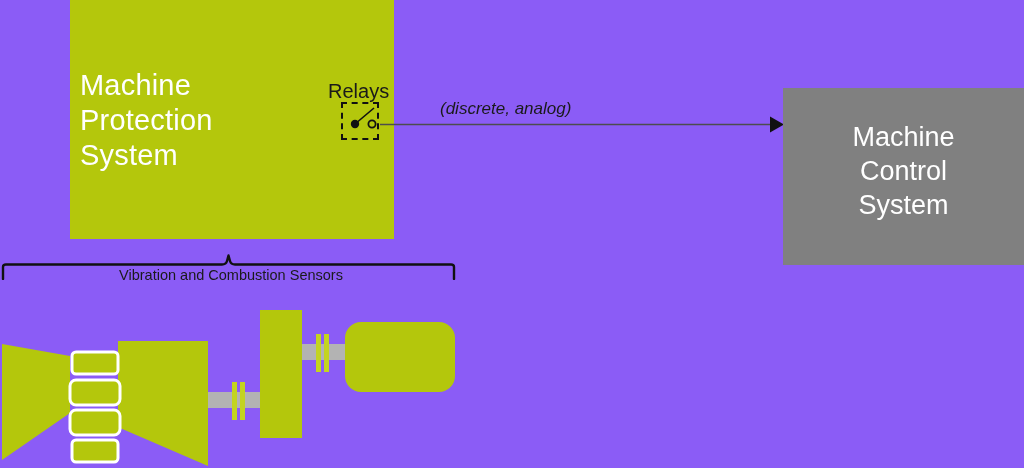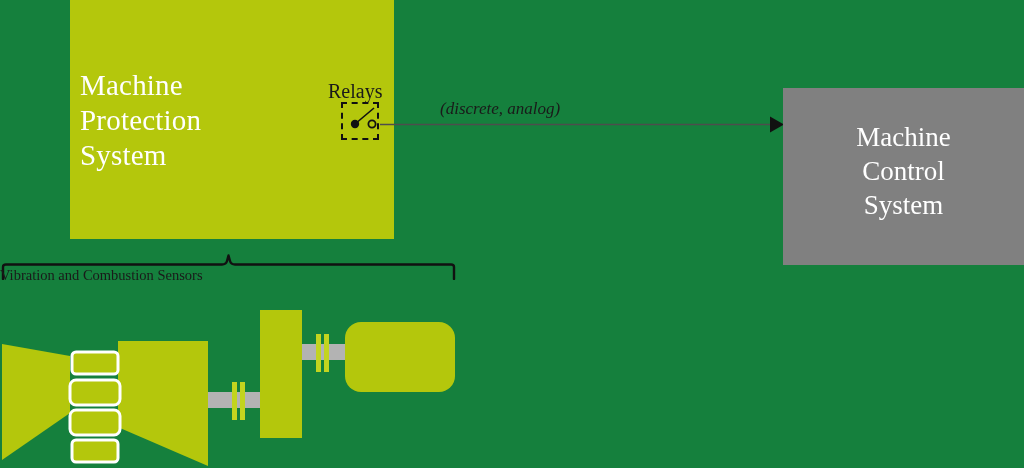--- a/index.html
+++ b/index.html
@@ -7,23 +7,22 @@
     padding: 0;
     background: #ffffff;
   }
   body {
     font-family: "Liberation Sans", sans-serif;
   }
   #canvas {
     position: relative;
     width: 1024px;
     height: 468px;
-    background: #15803d;
+    background: #8b5cf6;
     overflow: hidden;
-    font-family: Liberation Serif, serif;
   }
   .abs { position: absolute; }
 
   
   #mps-box {
     left: 70px;
     top: 0px;
     width: 324px;
     height: 239px;
     background: #b4c70c;
@@ -99,20 +98,21 @@
     font-weight: 400;
     white-space: pre-line;
   }
 
   
   #brace-svg { left: 0px; top: 250px; }
   #brace-label {
     left: 0px;
     top: 267px;
     width: 462px;
+    text-align: center;
     font-size: 14.5px;
     color: #1a1a1a;
     white-space: nowrap;
   }
 
   
   #machine-svg { left: 0px; top: 300px; }
 </style>
 </head>
 <body>

